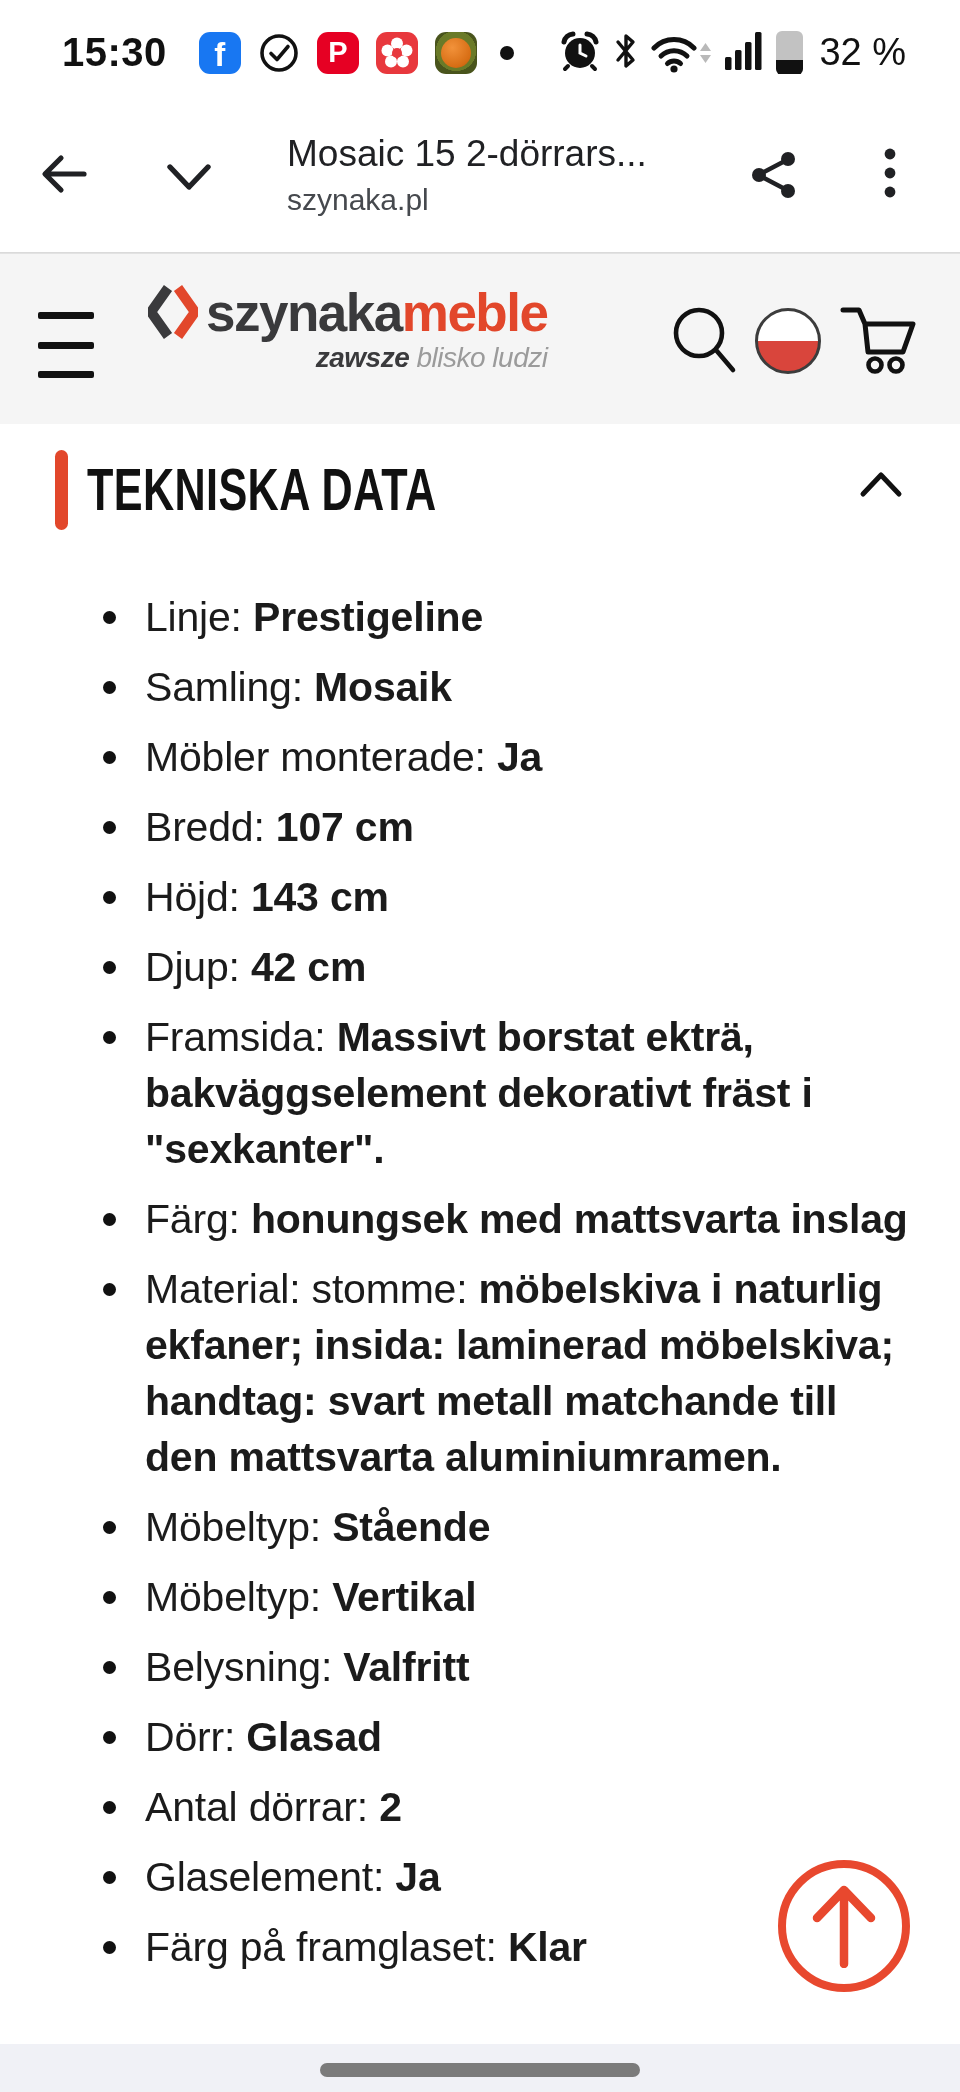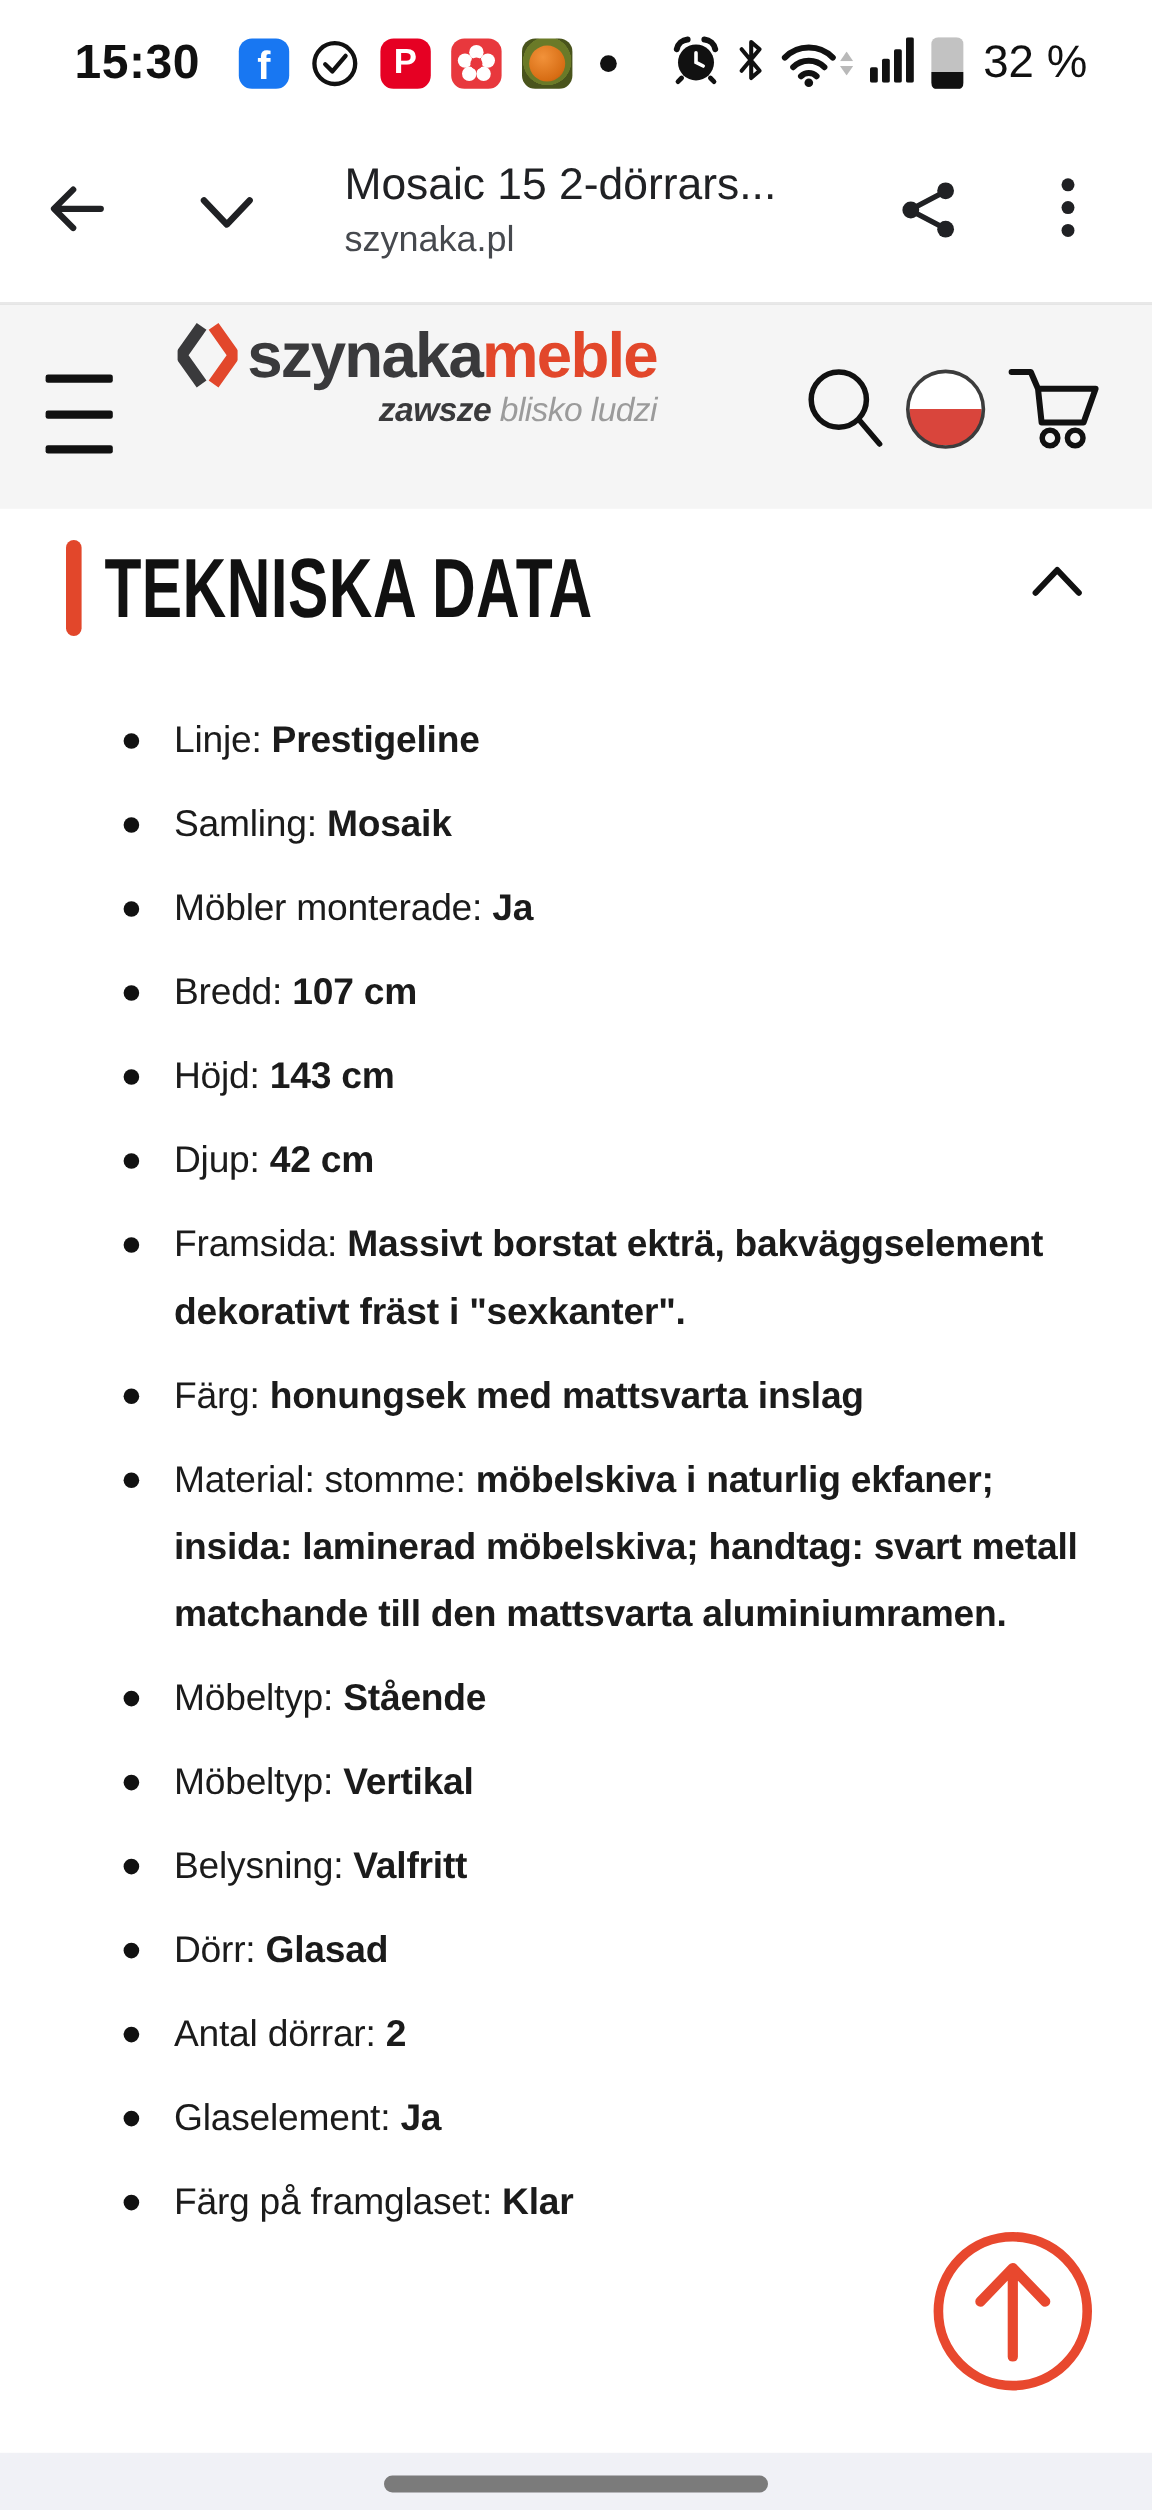--- a/index.html
+++ b/index.html
@@ -44,44 +44,44 @@
   .btn-share { left:748px; top:54px; }
   .btn-menu { left:884px; top:52px; }
 
   
   .site-header { position:absolute; top:253px; left:0; right:0; height:171px;
                  background:#f5f5f5; border-top:1px solid #e2e2e2; }
   .hamburger { position:absolute; left:38px; top:58px; width:58px; height:66px;
                background:none; border:none; cursor:pointer; display:flex;
                flex-direction:column; justify-content:space-between; }
   .hamburger span { display:block; width:56px; height:7px; background:#111; border-radius:2px; }
-  .logo { position:absolute; left:148px; top:14px; background:none; border:none; cursor:pointer; text-align:right; }
+  .logo { position:absolute; left:148px; top:30px; background:none; border:none; cursor:pointer; text-align:right; }
   .logo-row { display:flex; align-items:center; gap:8px; }
   .logo-text { font-size:53px; font-weight:bold; letter-spacing:-1.5px; line-height:1; }
   .logo-main { color:#3a3a3c; } .logo-accent { color:#e2472b; }
   .tagline { font-size:28px; margin-top:2px; letter-spacing:-0.5px;font-style:italic; }
   .tagline .tg-b { font-weight:bold; color:#3a3a3c; }
   .tagline .tg-r { color:#9b9b9b; }
   .hdr-btn { position:absolute; background:none; border:none; cursor:pointer; }
   .btn-search { left:672px; top:52px; }
   .btn-lang { left:755px; top:54px; width:66px; height:66px; border-radius:50%;
               border:3px solid #3c3c3c; background:linear-gradient(#ffffff 0 50%, #d9453c 50% 100%); }
   .btn-cart { left:838px; top:48px; }
 
   
   .content { position:absolute; top:424px; left:0; right:0; background:#fff; }
   .section-row { position:absolute; top:26px; left:55px; width:850px; height:80px; cursor:pointer; }
   .red-bar { position:absolute; left:0; top:0; width:13px; height:80px; border-radius:7px; background:#e2472b; }
   .section-title { position:absolute; left:32px; top:0; line-height:80px;
-                   font-size:70px; font-weight:bold; color:#111; white-space:nowrap; }
+                   font-size:60px; font-weight:bold; color:#111; white-space:nowrap; }
   .section-title .squeeze { display:inline-block; transform:scaleX(0.72); transform-origin:left center; letter-spacing:0.5px; }
   .collapse-btn { position:absolute; right:2px; top:20px; background:none; border:none; cursor:pointer; }
 
   .spec-list { position:absolute; top:165px; left:55px; width:858px; list-style:none; }
-  .spec-list li { position:relative; padding-left:90px; font-size:31px; line-height:56px;
+  .spec-list li { position:relative; padding-left:90px; font-size:41px; line-height:56px;
                   margin-bottom:14px; color:#1b1b1b; letter-spacing:-0.2px; }
   .spec-list li::before { content:""; position:absolute; left:48px; top:22px;
                   width:13px; height:13px; border-radius:50%; background:#111; }
   .spec-value { font-weight:bold; }
 
   
   .scroll-top { position:absolute; left:778px; top:1860px; width:132px; height:132px;
                 border-radius:50%; border:8px solid #e8482e; background:#fff; cursor:pointer;
                 display:flex; align-items:center; justify-content:center; }
   .bottom-bar { position:absolute; left:0; right:0; bottom:0; height:48px; background:#f0f1f6; }

